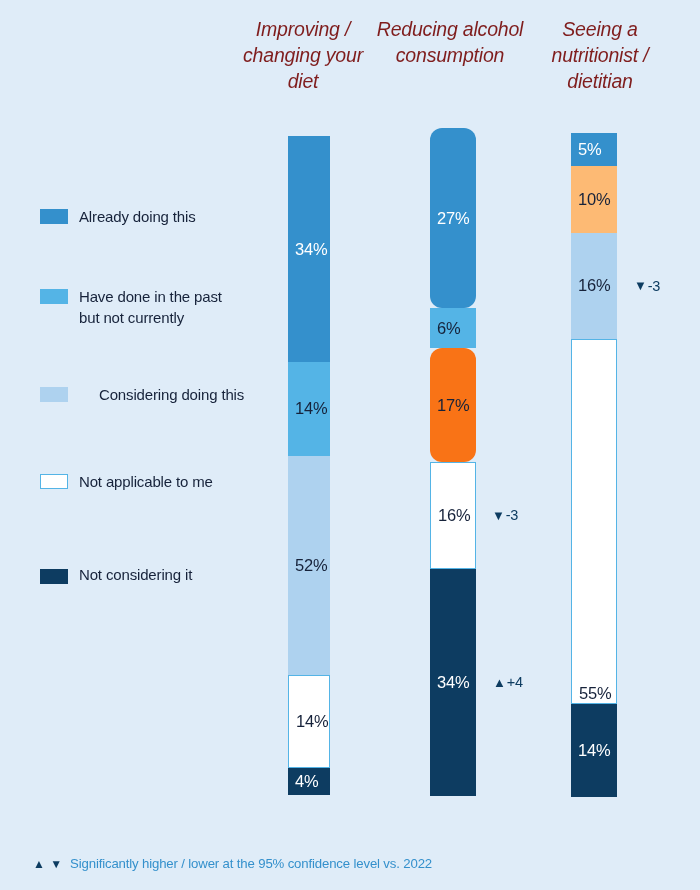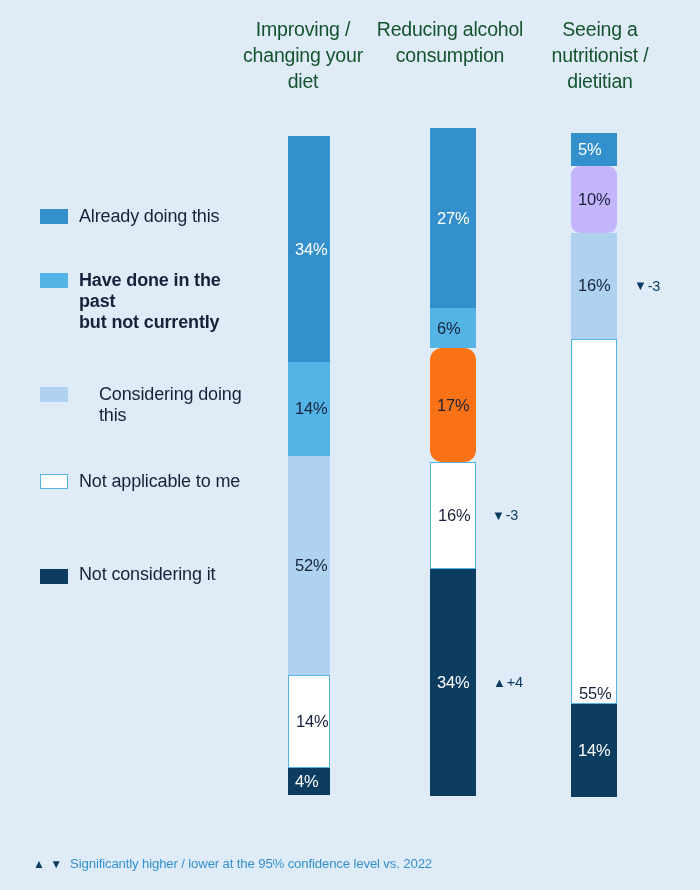--- a/index.html
+++ b/index.html
@@ -12,44 +12,45 @@
   #root { position: relative; width: 700px; height: 890px; }
 
   
   .headers { position: absolute; top: 16px; left: 0; width: 700px; height: 104px; }
   .col-header {
     position: absolute; top: 0;
     text-align: center;
     font-size: 19.5px;
     line-height: 26px;
     font-weight: 400;
-    color: #14532d;
+    color: #7f1d1d;
     letter-spacing: -0.2px;
+    font-style: italic;
   }
   .col-header.c0 { left: 228px; width: 150px; }
   .col-header.c1 { left: 372px; width: 156px; }
   .col-header.c2 { left: 522px; width: 156px; }
 
   
   .legend { position: absolute; left: 40px; top: 196px; width: 215px; }
   .legend-item { position: absolute; left: 0; display: flex; align-items: flex-start; }
   .legend-item.i0 { top: 10px; }
-  .legend-item.i1 { top: 74px; font-weight: bold; }
+  .legend-item.i1 { top: 90px; }
   .legend-item.i2 { top: 188px; gap: 20px; }
   .legend-item.i3 { top: 275px; }
   .legend-item.i4 { top: 368px; align-items: center; }
   .swatch {
     width: 28px; height: 15px;
     flex: 0 0 28px;
     margin-top: 3px;
     margin-right: 11px;
   }
   .swatch.outlined { border: 1.5px solid #54b4e6; background: #ffffff; }
   .legend-label {
-    font-size: 18px;
+    font-size: 15px;
     line-height: 21px;
     color: #16223a;
     letter-spacing: -0.15px;
     white-space: pre-line;
   }
 
   
   .bars { position: absolute; left: 0; top: 0; width: 700px; height: 890px; }
   .bar-col { position: absolute; }
   .seg {
@@ -147,21 +148,21 @@
           <span class="val">52%</span>
         </div>
         <div class="seg dark-text outlined" style="height: 14.1414%;">
           <span class="val">14%</span>
         </div>
         <div class="seg white-text" style="background: rgb(13, 60, 97); height: 4.0404%;">
           <span class="val">4%</span>
         </div>
       </div>
       <div class="bar-col" style="left: 430px; top: 128px; width: 46px; height: 668px;">
-        <div class="seg white-text" style="background: rgb(52, 144, 204); height: 27%;">
+        <div class="seg white-text" style="background: rgb(52, 144, 204); height: 27%; border-radius: 12px;">
           <span class="val">27%</span>
         </div>
         <div class="seg dark-text" style="background: rgb(84, 180, 230); height: 6%;">
           <span class="val">6%</span>
         </div>
         <div class="seg dark-text" style="background: #f97316; height: 17%; border-radius: 12px;">
           <span class="val">17%</span>
         </div>
         <div class="seg dark-text outlined" style="height: 16%;">
           <span class="val">16%</span>
@@ -175,21 +176,21 @@
           <span class="delta">
             <span class="tri">▲</span>
             <span>+4</span>
           </span>
         </div>
       </div>
       <div class="bar-col" style="left: 571px; top: 133px; width: 46px; height: 664px;">
         <div class="seg white-text" style="background: rgb(52, 144, 204); height: 5%;">
           <span class="val">5%</span>
         </div>
-        <div class="seg dark-text" style="background: #c4b5fd; height: 10%; border-radius: 9px;">
+        <div class="seg dark-text" style="background: #fdba74; height: 10%;">
           <span class="val">10%</span>
         </div>
         <div class="seg dark-text" style="background: rgb(174, 210, 239); height: 16%;">
           <span class="val">16%</span>
           <span class="delta">
             <span class="tri">▼</span>
             <span>-3</span>
           </span>
         </div>
         <div class="seg dark-text outlined" style="height: 55%; align-items: flex-end;">

